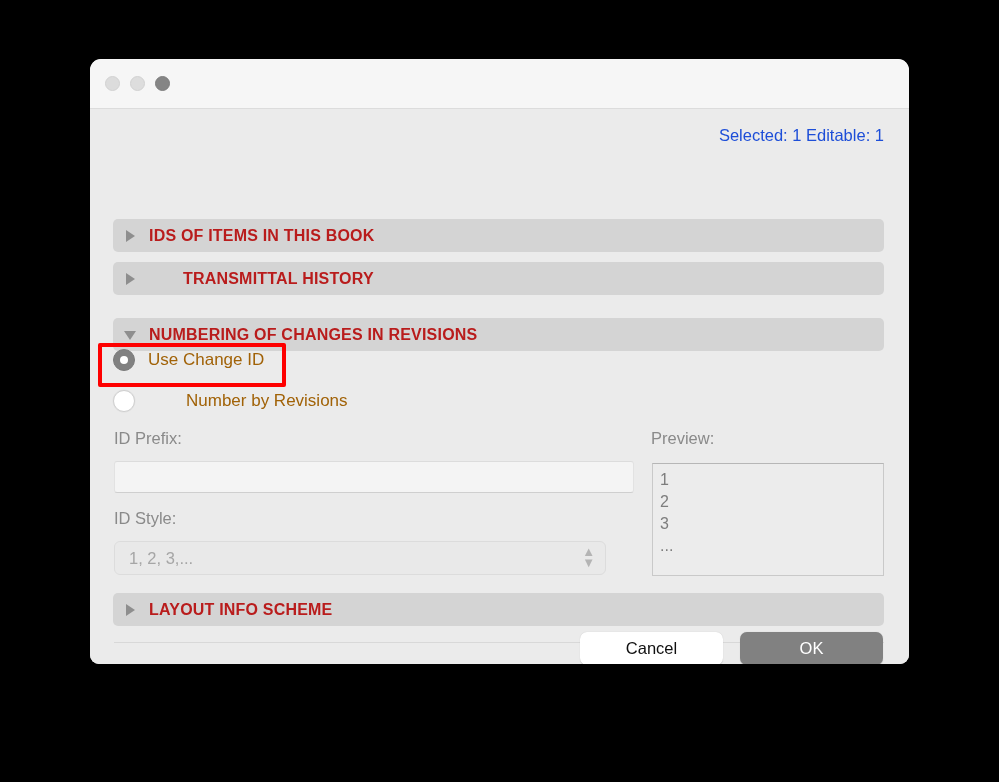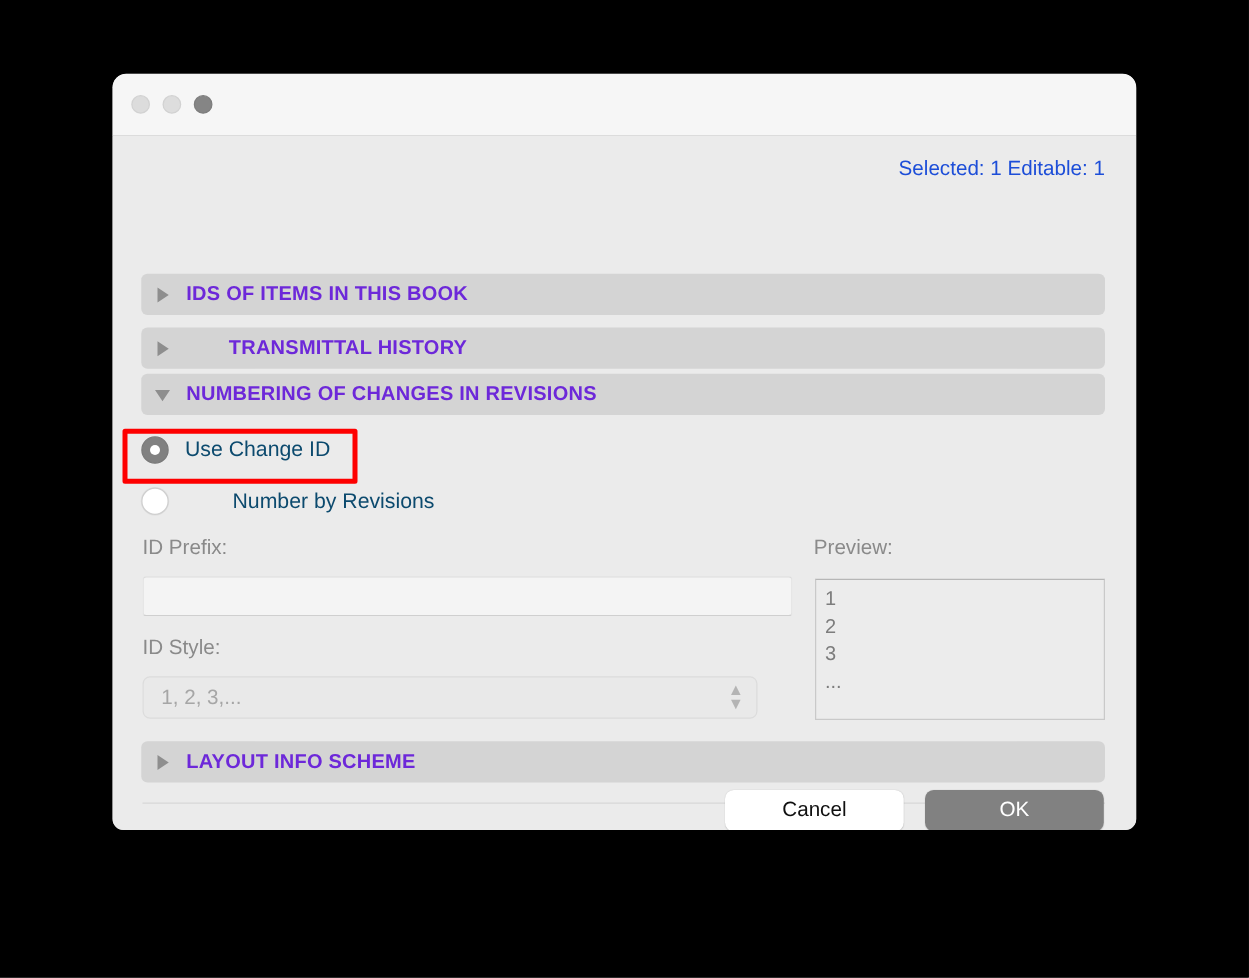--- a/index.html
+++ b/index.html
@@ -116,27 +116,27 @@
   }
   .disclosure.open::before {
     left: 1px;
     top: 4px;
     border-width: 9px 6px 0 6px;
     border-color: #8e8e8e transparent transparent transparent;
   }
   .section-label {
     font-size: 16px;
     font-weight: bold;
-    color: #6d28d9;
+    color: #b91c1c;
     letter-spacing: 0.2px;
   }
 
   #sec-ids      { top: 110px; }
   #sec-trans    { top: 153px; gap: 34px; }
-  #sec-number   { top: 190px; }
+  #sec-number   { top: 209px; }
   #sec-layout   { top: 484px; }
 
   
   .radio-row {
     position: absolute;
     display: flex;
     align-items: center;
   }
   #row-usechange { left: 23px; top: 240px; }
   #row-numberrev { left: 23px; top: 281px; gap: 38px; }
@@ -165,21 +165,21 @@
     left: 50%;
     top: 50%;
     width: 8px;
     height: 8px;
     margin: -4px 0 0 -4px;
     border-radius: 50%;
     background: #ffffff;
   }
   .radio-label {
     font-size: 17px;
-    color: #0c4a6e;
+    color: #a16207;
   }
 
   
   .redbox {
     position: absolute;
     left: 8px;
     top: 234px;
     width: 188px;
     height: 44px;
     border: 4px solid #fe0000;

